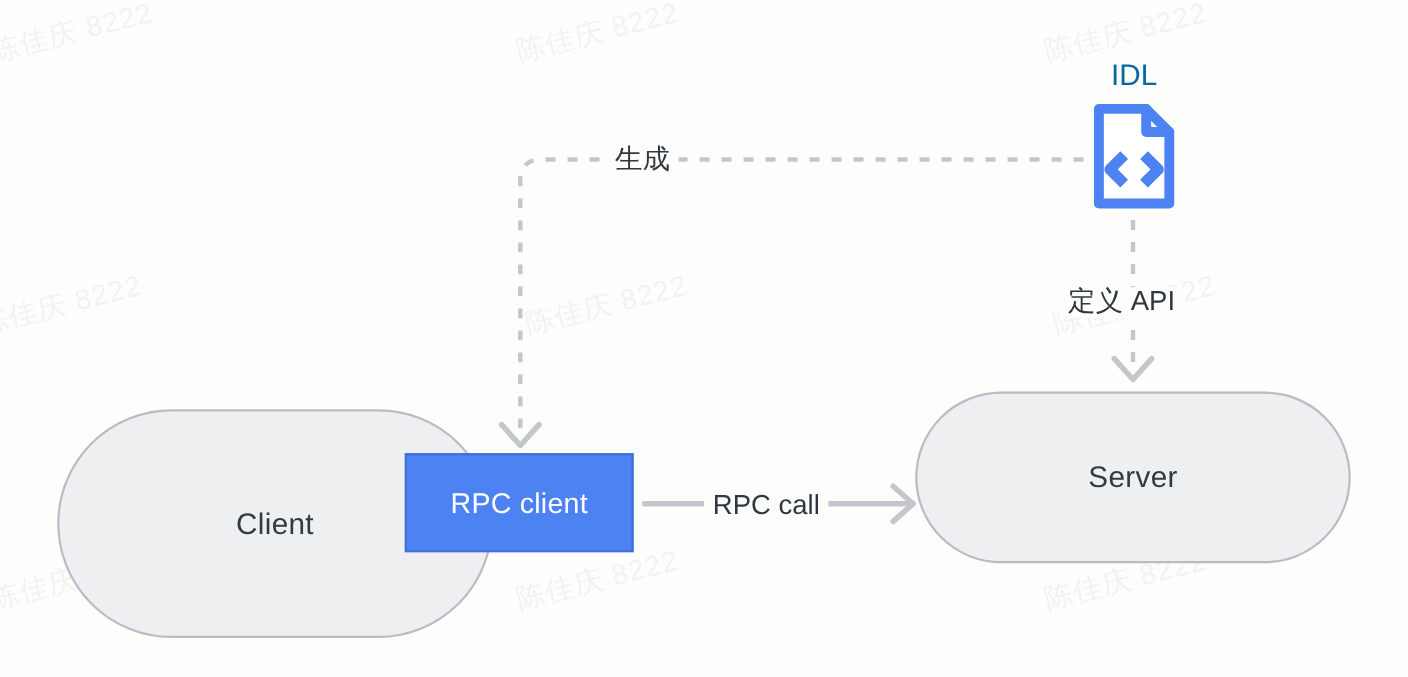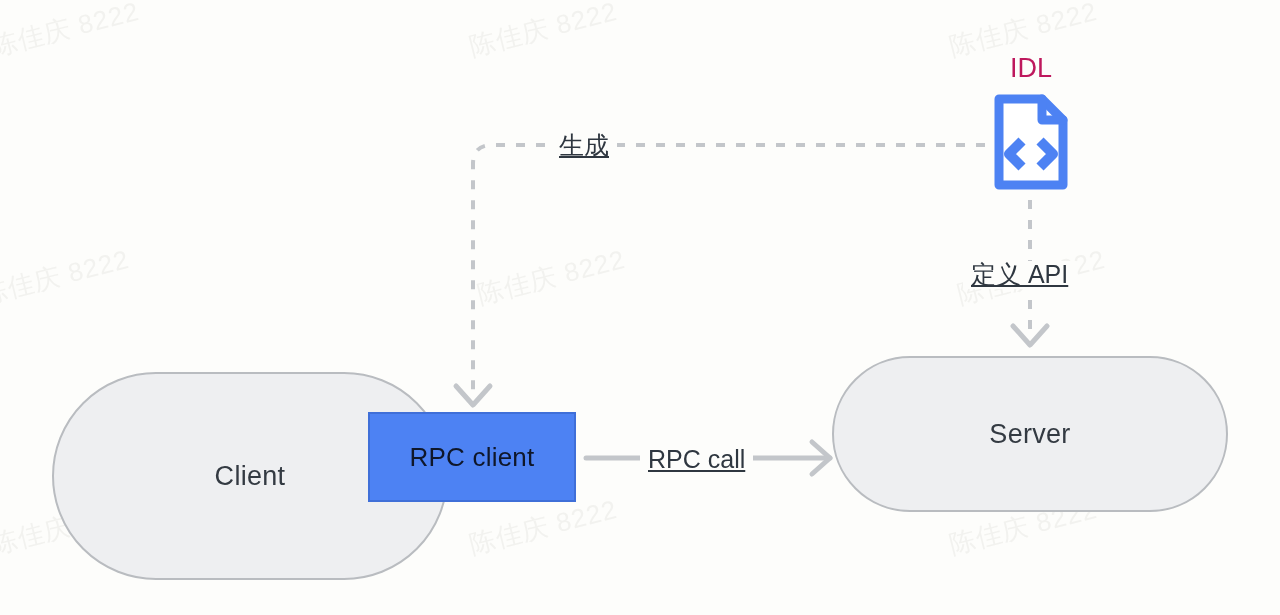--- a/index.html
+++ b/index.html
@@ -68,54 +68,53 @@
     background: #4d82f3;
     border: 2.5px solid #3f6fd8;
     box-sizing: border-box;
     display: flex;
     align-items: center;
     justify-content: center;
     z-index: 5;
   }
   #rpc-client-node .node-label {
     font-size: 26px;
-    color: #0f172a;
+    color: #ffffff;
     letter-spacing: 0.2px;
   }
   
   #idl-group {
     position: absolute;
     left: 960px;
     top: 55px;
     width: 142px;
     height: 150px;
     z-index: 4;
     display: flex;
     flex-direction: column;
     align-items: center;
   }
   #idl-label {
     font-size: 27px;
-    color: #be185d;
+    color: #0369a1;
     line-height: 1;
     margin-bottom: 12px;
   }
   #idl-icon { width: 78px; height: 96px; display: block; }
   
   .edge-layer { z-index: 2; }
   .edge-label {
     position: absolute;
     font-size: 25px;
     color: #2f3740;
     white-space: nowrap;
     z-index: 4;
     background: #fdfdfb;
     padding: 0 8px;
     line-height: 1.1;
-    text-decoration: underline;
   }
   #label-shengcheng { left: 551px; top: 132px; }
   #label-dingyi-api { left: 963px; top: 261px; }
   #label-rpc-call   { left: 640px; top: 446px; }
 </style>
 </head>
 <body>
 
 <div id="diagram-root">
 

